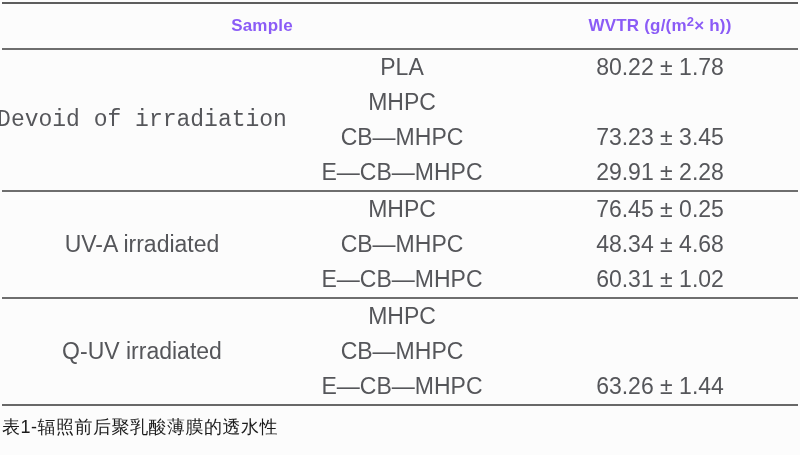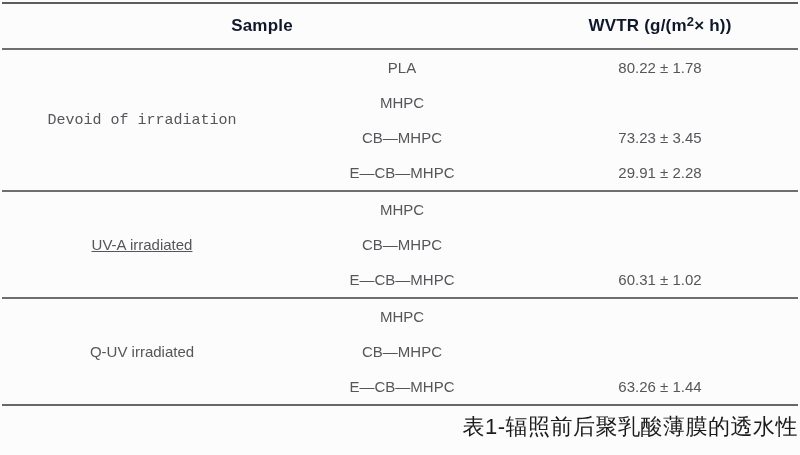--- a/index.html
+++ b/index.html
@@ -27,21 +27,21 @@
     grid-template-columns: 520px 1fr;
     height: 44px;
     border-bottom: 2px solid #6e6e6e;
   }
   .th {
     display: flex;
     align-items: center;
     justify-content: center;
     font-weight: bold;
     font-size: 17px;
-    color: #0f172a;
+    color: #8b5cf6;
     letter-spacing: 0.2px;
     white-space: nowrap;
   }
   .sup {
     font-size: 13px;
     font-weight: bold;
     position: relative;
     top: -5px;
   }
   .section {
@@ -49,31 +49,31 @@
     grid-template-columns: 280px 240px 1fr;
     grid-auto-rows: 35px;
   }
   .section + .section {
     border-top: 2px solid #6e6e6e;
   }
   .cell {
     display: flex;
     align-items: center;
     justify-content: center;
-    font-size: 15px;
+    font-size: 23px;
     color: #55565a;
     white-space: nowrap;
   }
   .group-cell  { grid-column: 1; }
   .name-cell   { grid-column: 2; }
   .value-cell  { grid-column: 3; }
   .caption {
     margin-top: 6px;
-    text-align: right;
-    font-size: 22px;
+    text-align: left;
+    font-size: 18px;
     line-height: 30px;
     color: #1b1b1b;
     letter-spacing: 0.5px;
   }
 </style>
 </head>
 <body>
 
 <div class="page">
   <div class="wvtr-table">
@@ -90,23 +90,25 @@
           <div class="cell group-cell" style="grid-row: 1 / span 4; font-family: Liberation Mono, monospace;">Devoid of irradiation</div>
           <div class="cell name-cell">PLA</div>
           <div class="cell value-cell">80.22 ± 1.78</div>
           <div class="cell name-cell">MHPC</div>
           <div class="cell name-cell">CB—MHPC</div>
           <div class="cell value-cell">73.23 ± 3.45</div>
           <div class="cell name-cell">E—CB—MHPC</div>
           <div class="cell value-cell">29.91 ± 2.28</div>
         </div>
         <div class="section">
-          <div class="cell group-cell" style="grid-row: 1 / span 3; text-decoration: underline;">UV-A irradiated</div>
+          <div class="cell group-cell" style="grid-row: 1 / span 3;">UV-A irradiated</div>
           <div class="cell name-cell">MHPC</div>
+          <div class="cell value-cell">76.45 ± 0.25</div>
           <div class="cell name-cell">CB—MHPC</div>
+          <div class="cell value-cell">48.34 ± 4.68</div>
           <div class="cell name-cell">E—CB—MHPC</div>
           <div class="cell value-cell">60.31 ± 1.02</div>
         </div>
         <div class="section">
           <div class="cell group-cell" style="grid-row: 1 / span 3;">Q-UV irradiated</div>
           <div class="cell name-cell">MHPC</div>
           <div class="cell name-cell">CB—MHPC</div>
           <div class="cell name-cell">E—CB—MHPC</div>
           <div class="cell value-cell">63.26 ± 1.44</div>
         </div>

